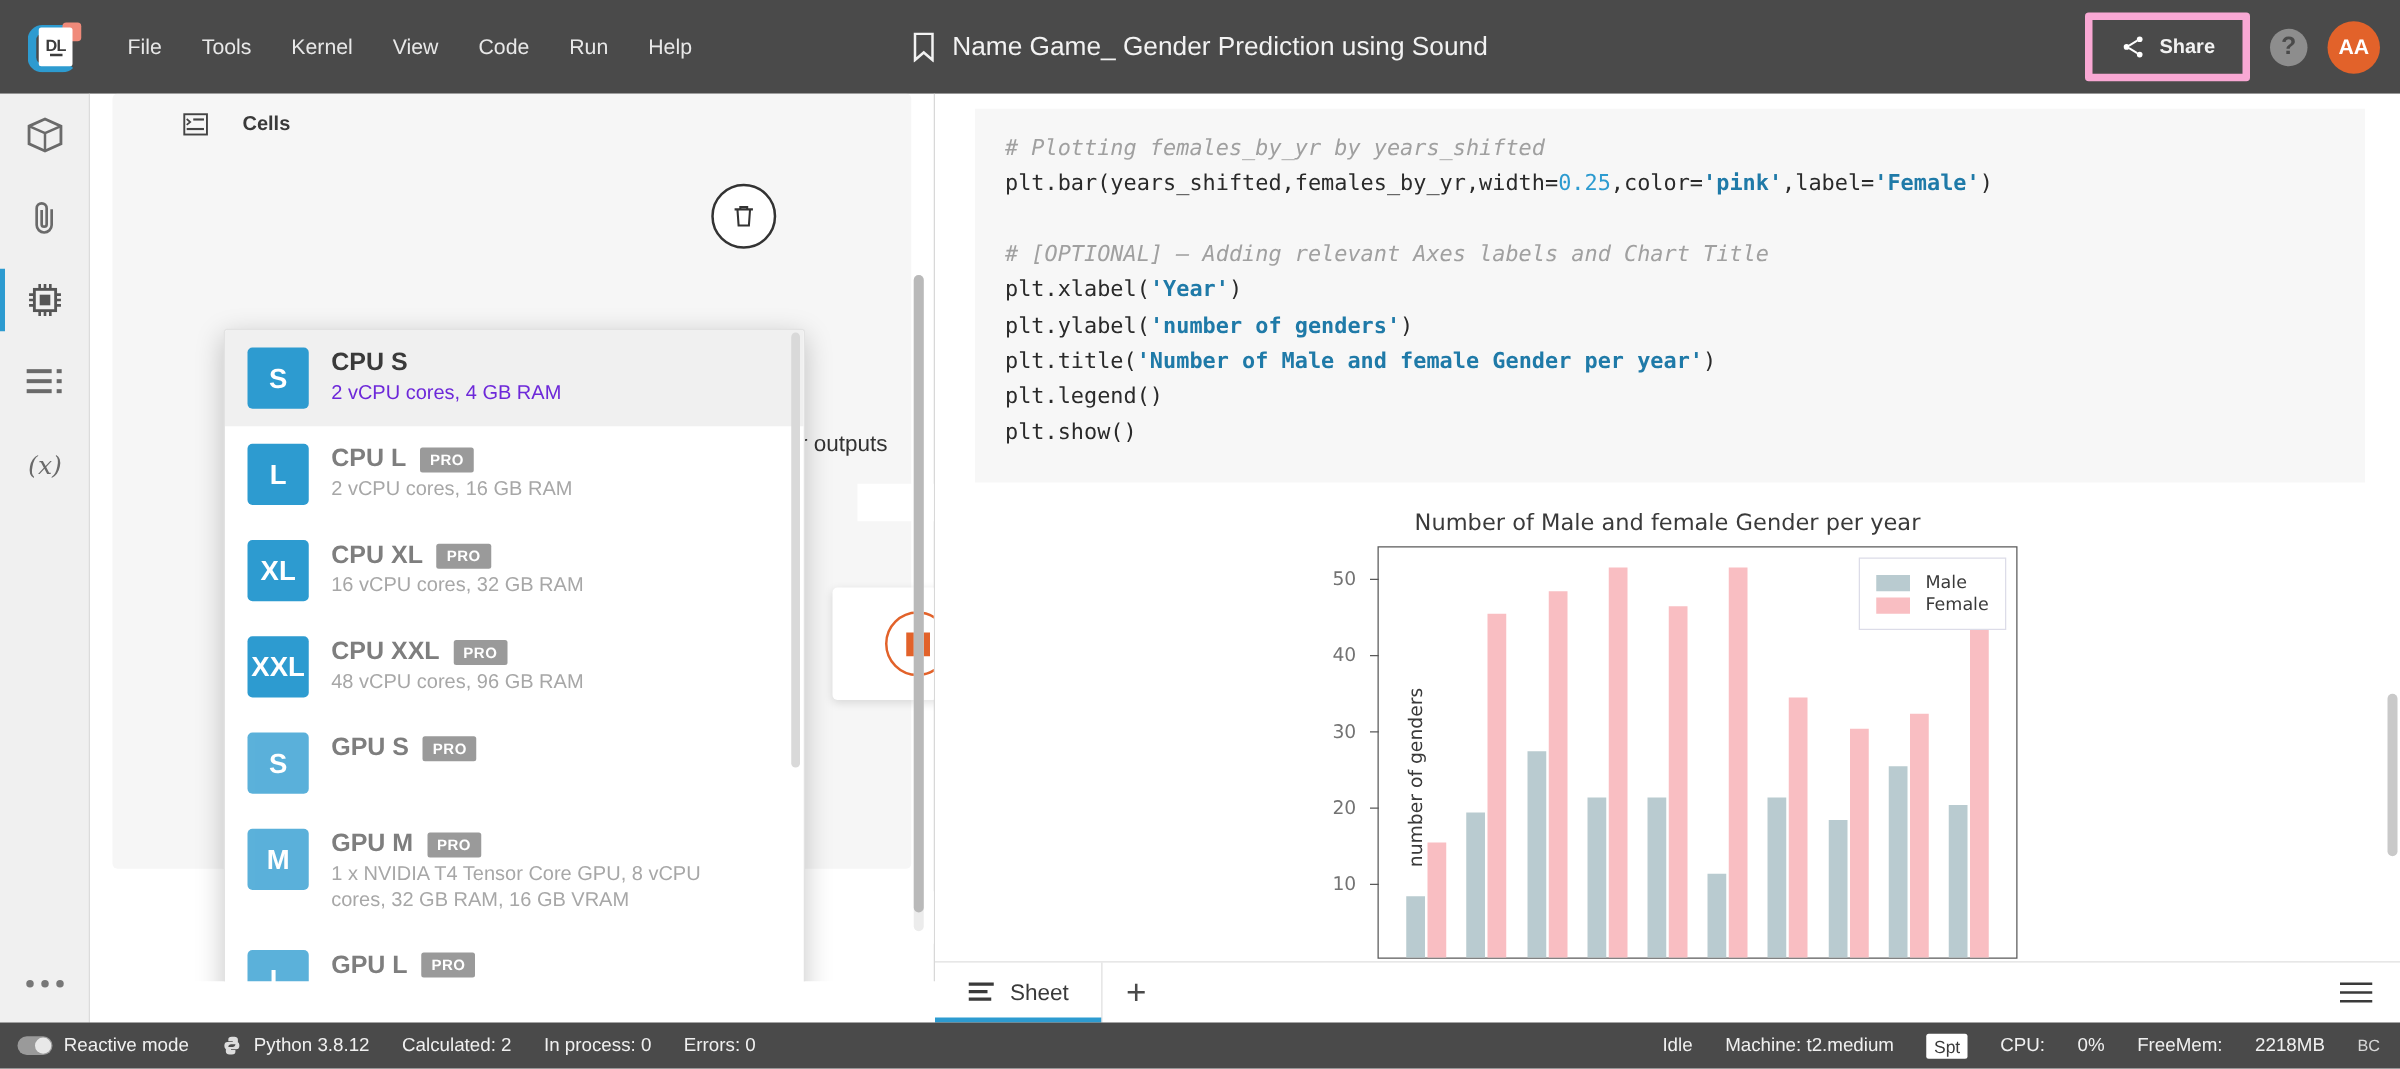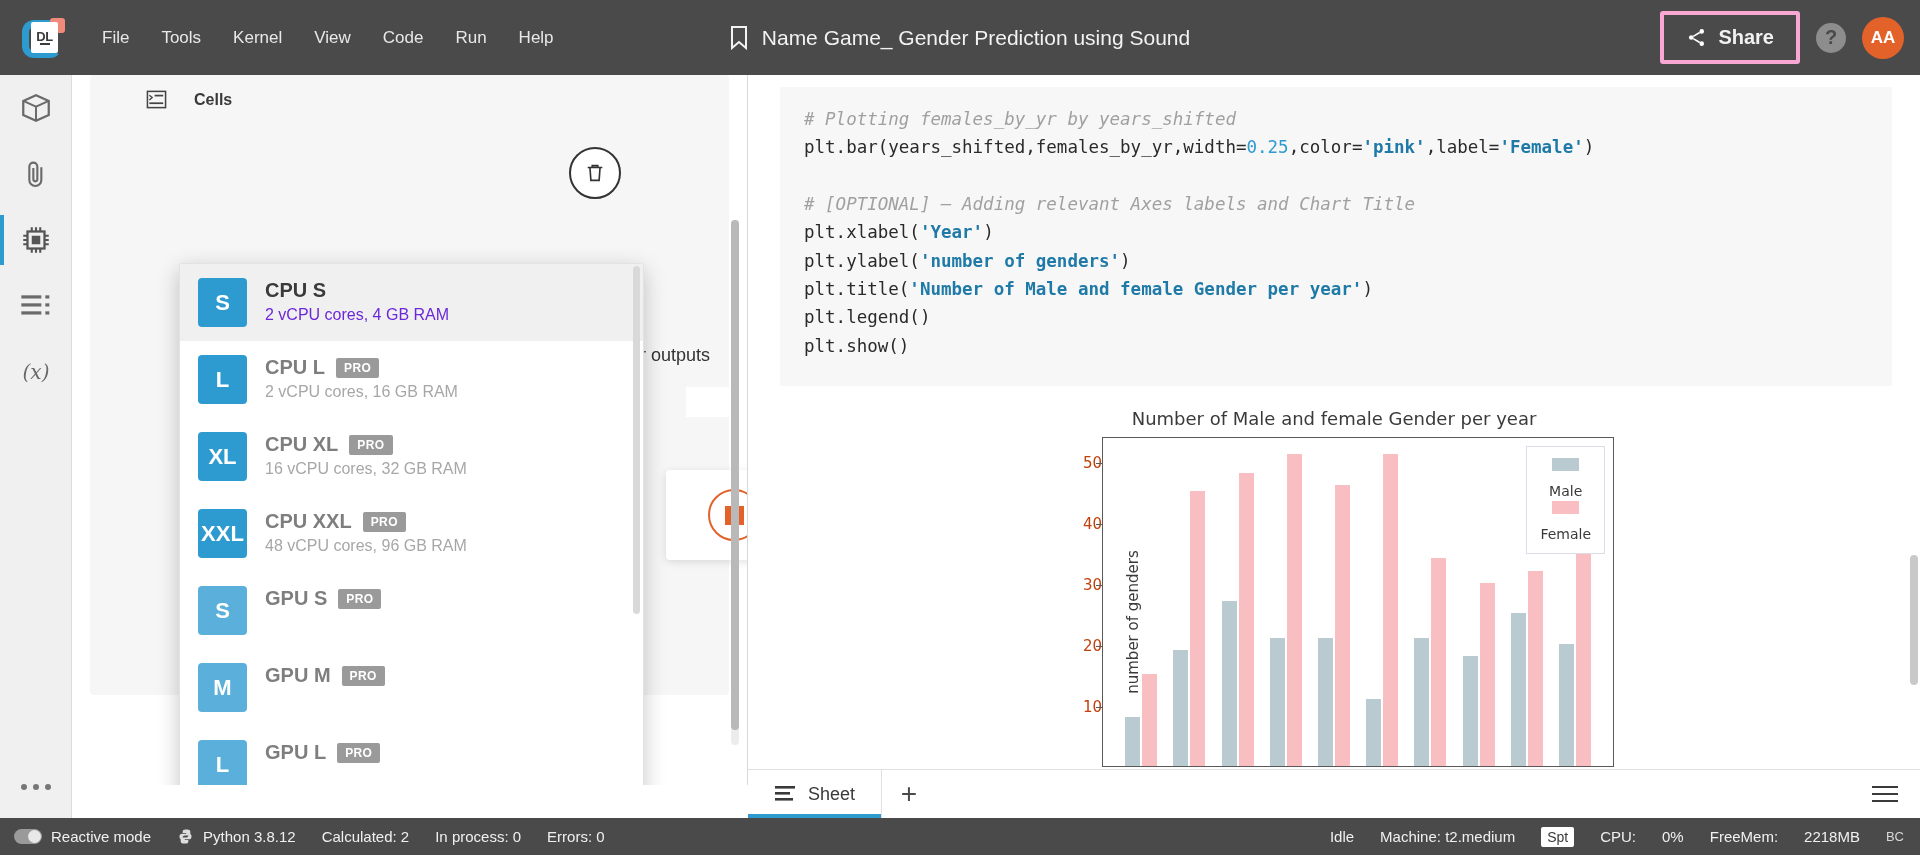--- a/index.html
+++ b/index.html
@@ -57,22 +57,22 @@
   .title-inner { display: flex; align-items: center; gap: 14px; pointer-events: auto; }
   .bookmark-icon { width: 18px; height: 24px; }
   .doc-title { color: #f2f2f2; font-size: 21px; white-space: nowrap; }
 
   .topbar-right {
     position: absolute; right: 16px; top: 0; height: 75px;
     display: flex; align-items: center; gap: 16px;
   }
   .tb-btn {
     display: flex; align-items: center; gap: 11px;
-    border: 4px solid #f9a8d4; border-radius: 3px;
-    padding: 11px 22px; color: #f2f2f2; font-size: 20px; font-weight: bold;
+    border: 6px solid #f9a8d4; border-radius: 3px;
+    padding: 11px 22px; color: #f2f2f2; font-size: 16px; font-weight: bold;
     cursor: pointer; background: transparent; white-space: nowrap;
   }
   .help-icon {
     width: 30px; height: 30px; border-radius: 50%;
     background: #8d8d8d; color: #4a4a4a;
     display: flex; align-items: center; justify-content: center;
     font-size: 20px; font-weight: bold; cursor: pointer;
   }
   .avatar {
     width: 42px; height: 42px; border-radius: 50%;
@@ -223,42 +223,42 @@
     position: relative; margin-left: 68px; width: 512px; height: 330px;
     border: 1.5px solid #5a5a5a; background: #fff;
   }
   .ylabel {
     position: absolute; left: -42px; top: 56%; transform: translateY(-50%) rotate(-90deg);
     transform-origin: center; font-size: 15px; color: #3a3a3a;
     white-space: nowrap; font-family: "DejaVu Sans", sans-serif;
   }
   .ytick {
     position: absolute; right: 100%; transform: translateY(-50%);
-    font-size: 15px; color: #c2410c; padding-right: 1px;
+    font-size: 15px; color: #737373; padding-right: 18px;
     font-family: "DejaVu Sans", sans-serif;
   }
   .ytick::after {
     content: ''; position: absolute; right: 0; top: 50%; width: 7px; height: 1.5px;
     background: #5a5a5a;
   }
   .bars {
     position: absolute; left: 0; right: 0; bottom: 0; top: 0;
     display: flex; align-items: flex-end; padding: 0 14px;
   }
   .group { flex: 1; display: flex; align-items: flex-end; justify-content: center; gap: 2px; height: 100%; }
   .bar { width: 15px; }
   .bar.male { background: #b9cbd0; }
   .bar.female { background: #f9bec2; }
   .legend {
     position: absolute; right: 8px; top: 8px;
     border: 1px solid #dcdce8; background: #fff;
     padding: 9px 13px; font-size: 14px; color: #3a3a3a;
     font-family: "DejaVu Sans", sans-serif;
   }
-  .legend-row { display: flex; align-items: center; gap: 12px; margin: 2px 0; flex-direction: column; }
+  .legend-row { display: flex; align-items: center; gap: 12px; margin: 2px 0; }
   .legend-swatch { width: 27px; height: 13px; }
 
   
   .sheetbar {
     position: absolute; left: 748px; bottom: 37px; width: 1172px; height: 49px;
     background: #fff; border-top: 1px solid #e0e0e0;
     display: flex; align-items: stretch;
   }
   .sheet-tab {
     display: flex; align-items: center; gap: 12px;
@@ -492,20 +492,21 @@
           </div>
         </div>
 
         <div class="dd-item">
           <div class="dd-badge gpu">M</div>
           <div class="dd-text">
             <div class="dd-name-row">
               <span class="dd-name">GPU M</span>
               <span class="pro-tag">PRO</span>
             </div>
+            <div class="dd-desc">1 x NVIDIA T4 Tensor Core GPU, 8 vCPU cores, 32 GB RAM, 16 GB VRAM</div>
           </div>
         </div>
 
         <div class="dd-item">
           <div class="dd-badge gpu">L</div>
           <div class="dd-text">
             <div class="dd-name-row">
               <span class="dd-name">GPU L</span>
               <span class="pro-tag">PRO</span>
             </div>

